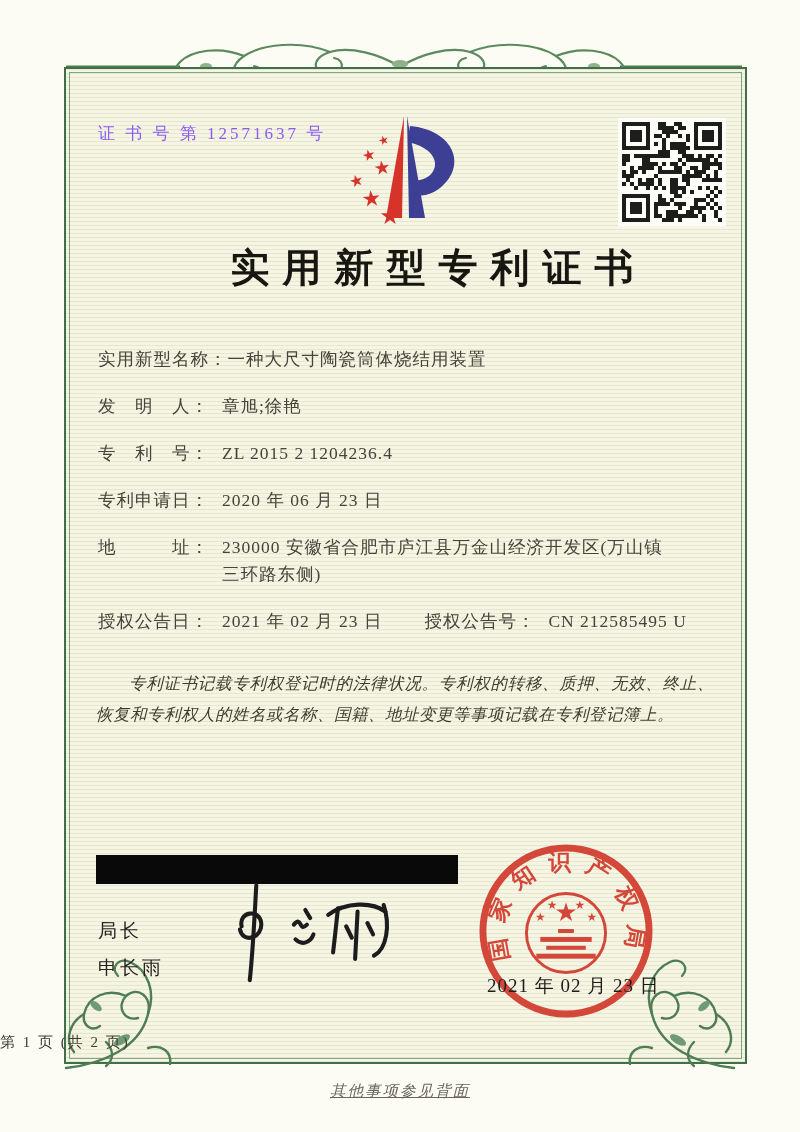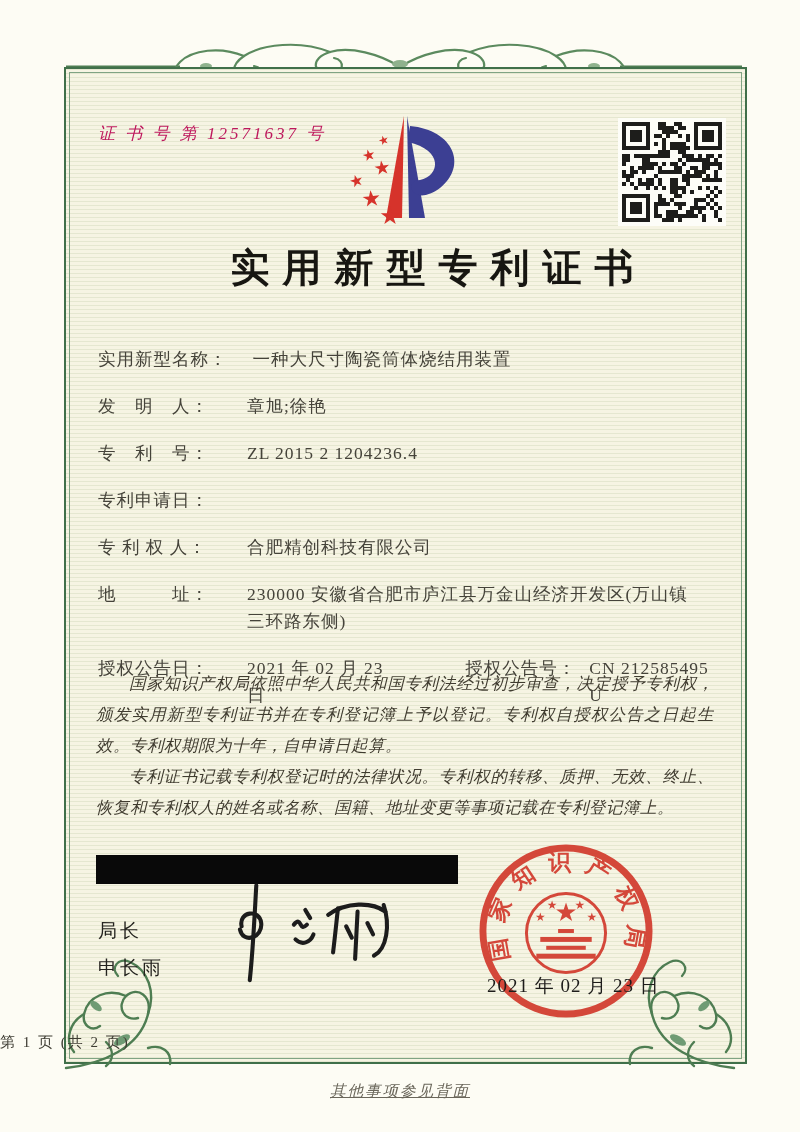--- a/index.html
+++ b/index.html
@@ -14,30 +14,30 @@
     position:absolute;left:64px;top:67px;width:679px;height:993px;
     border:2px solid #40704a;
     background:
       repeating-linear-gradient(180deg, rgba(167,185,140,.22) 0 1px, rgba(0,0,0,0) 1px 4px),
       #f6f4e3;
   }
   .frame::before{
     content:"";position:absolute;inset:3px;border:1px solid #7fa383;pointer-events:none;
   }
   .cert-no{
-    position:absolute;left:98px;top:122px;font-size:17px;letter-spacing:3px;color:#be185d;font-style:italic;
+    position:absolute;left:98px;top:122px;font-size:17px;letter-spacing:3px;color:#8b5cf6;
   }
   .logo{position:absolute;left:328px;top:104px;width:148px;height:128px;}
   .qr{position:absolute;left:618px;top:118px;width:100px;height:100px;background:#fdfdf8;padding:4px;}
   .title{
     position:absolute;left:0;top:241px;width:100%;text-align:center;
     font-size:39px;font-weight:bold;color:#171611;letter-spacing:13px;text-indent:13px;padding-left:32px;
   }
   .fields{position:absolute;left:98px;top:346px;width:615px;font-size:17.5px;color:#45433a;}
-  .frow{display:flex;align-items:flex-start;margin-bottom:20px;line-height:27px;gap:25px;}
+  .frow{display:flex;align-items:flex-start;margin-bottom:20px;line-height:27px;}
   .flabel{flex:0 0 124px;white-space:pre;letter-spacing:1px;}
   .fvalue{letter-spacing:1px;}
   .addr-val{max-width:445px;}
   .pair2{margin-left:42px;display:flex;}
   .paras{
     position:absolute;left:96px;top:668px;width:618px;
     font-size:16.5px;line-height:31px;color:#403c30;text-align:justify;
     font-style:italic;letter-spacing:.5px;
   }
   .paras p{margin:0;text-indent:2em;}
@@ -375,41 +375,37 @@
     <div class="frow">
       <span class="flabel">发　明　人：</span>
       <span class="fvalue">章旭;徐艳</span>
     </div>
     <div class="frow">
       <span class="flabel">专　利　号：</span>
       <span class="fvalue">ZL 2015 2 1204236.4</span>
     </div>
     <div class="frow">
       <span class="flabel">专利申请日：</span>
-    </div>
-    <div class="frow">
-      <span class="flabel">专 利 权 人：</span>
-      <span class="fvalue">合肥精创科技有限公司</span>
+      <span class="fvalue">2020 年 06 月 23 日</span>
     </div>
     <div class="frow">
       <span class="flabel">地　　　址：</span>
       <span class="fvalue addr-val">230000 安徽省合肥市庐江县万金山经济开发区(万山镇三环路东侧)</span>
     </div>
     <div class="frow">
       <span class="flabel">授权公告日：</span>
       <span class="fvalue">2021 年 02 月 23 日</span>
       <span class="pair2">
         <span class="flabel">授权公告号：</span>
         <span class="fvalue">CN 212585495 U</span>
       </span>
     </div>
   </div>
 
   <div class="paras">
-    <p>国家知识产权局依照中华人民共和国专利法经过初步审查，决定授予专利权，颁发实用新型专利证书并在专利登记簿上予以登记。专利权自授权公告之日起生效。专利权期限为十年，自申请日起算。</p>
     <p>专利证书记载专利权登记时的法律状况。专利权的转移、质押、无效、终止、恢复和专利权人的姓名或名称、国籍、地址变更等事项记载在专利登记簿上。</p>
   </div>
 
   <div class="redaction"></div>
 
   <div class="signer">
     <div>局长</div>
     <div>申长雨</div>
   </div>
 

